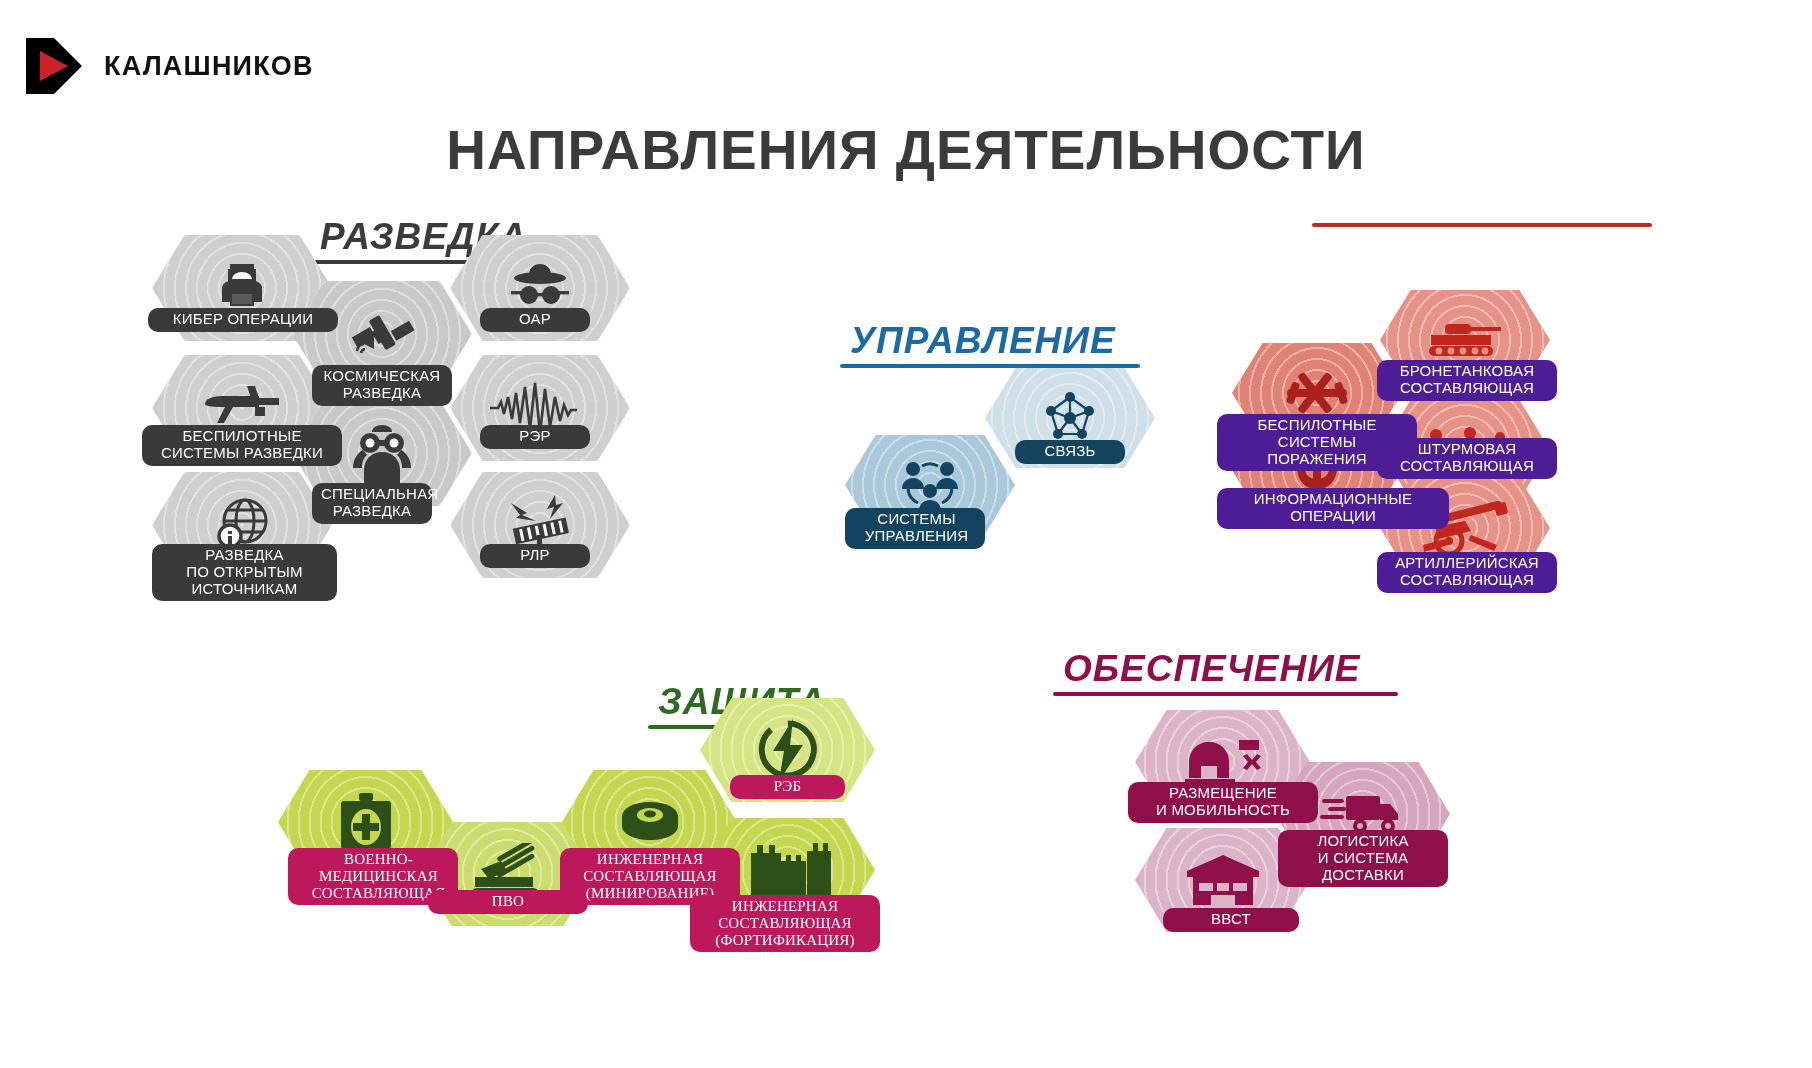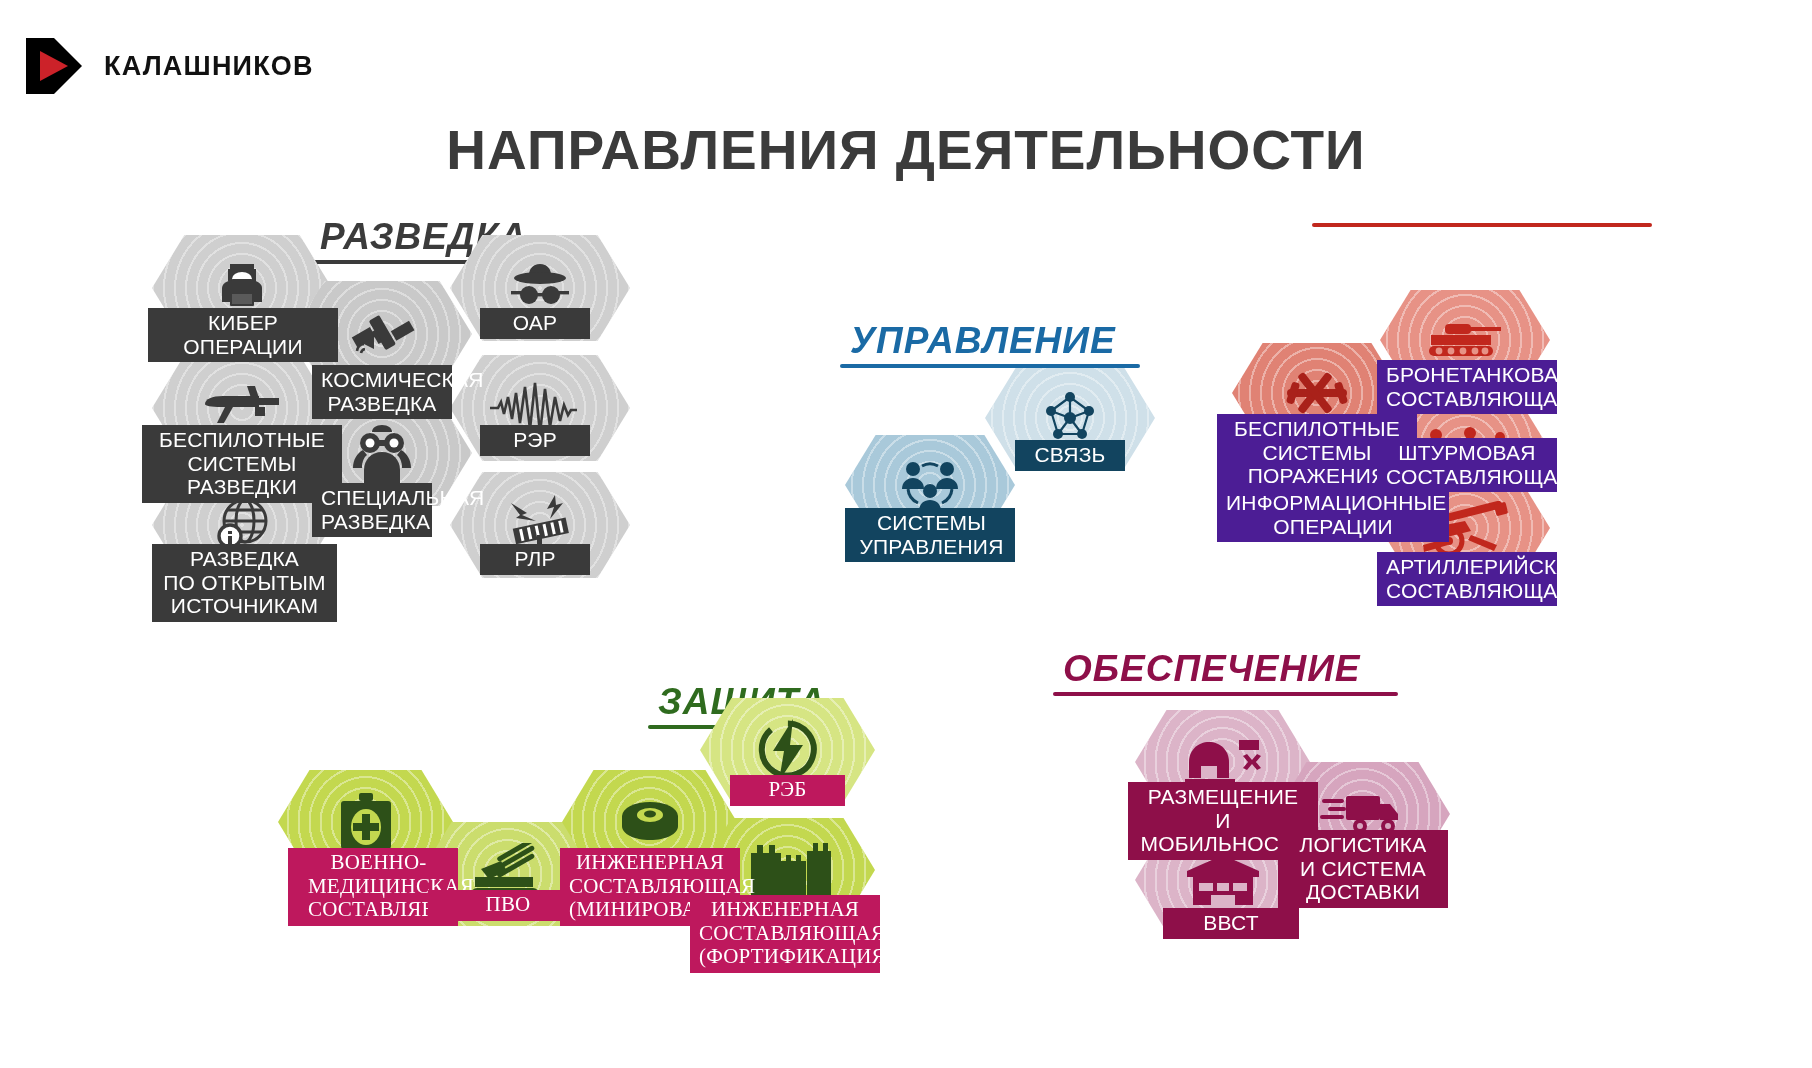--- a/index.html
+++ b/index.html
@@ -52,23 +52,24 @@
     position:absolute;inset:0;
     background:repeating-radial-gradient(circle at 50% 50%,
       rgba(255,255,255,.38) 0 2px, rgba(255,255,255,0) 2px 11px);
     pointer-events:none;
   }
   .hex svg{position:relative;z-index:2;}
 
   
   .plate{
     position:absolute;color:#fff;text-align:center;
-    font-size:21px;line-height:1.12;letter-spacing:.2px;
+    font-size:15px;line-height:1.12;letter-spacing:.2px;
     padding:3px 9px 4px 9px;box-sizing:border-box;white-space:pre-line;
     z-index:5;
+    border-radius:10px;
   }
 
   
   .g-gray .plate{background:#3a3a3a;}
   .g-blue .plate{background:#12445f;}
   .g-red  .plate{background:#4c1d95;}
   .g-green .plate{background:#be185d;font-family:Liberation Serif, serif;}
   .g-purple .plate{background:#8e0f49;}
 </style>
 </head>
@@ -236,21 +237,21 @@
         <path fill="#12445f" d="M38 32c0-7 5-11 11-11s11 4 11 11z"></path>
         <circle cx="32" cy="34" r="7" fill="#12445f"></circle>
         <path fill="#12445f" d="M21 54c0-7 5-11 11-11s11 4 11 11z"></path>
         <g fill="none" stroke="#12445f" stroke-width="3">
           <path d="M24 9a16 16 0 0 1 16 0"></path>
           <path d="M10 32a17 17 0 0 0 10 14"></path>
           <path d="M54 32a17 17 0 0 1-10 14"></path>
         </g>
       </svg>
     </div>
-    <div class="plate" style="left:845px;top:508px;width:170px;padding-left:12px;">СИСТЕМЫ
+    <div class="plate" style="left:845px;top:508px;width:140px;padding-left:12px;">СИСТЕМЫ
 УПРАВЛЕНИЯ</div>
 
     <div class="hex" style="left:985px;top:368px;width:170px;height:100px;background:#cfe0e9;">
       <div class="rings"></div>
       <svg width="62" height="58" viewBox="0 0 62 58">
         <g stroke="#12445f" stroke-width="2.2" fill="none">
           <path d="M31 8L12 22 19 45 43 45 50 22z"></path>
           <path d="M31 8L31 29M12 22L31 29M50 22L31 29M19 45L31 29M43 45L31 29"></path>
         </g>
         <g fill="#12445f">

